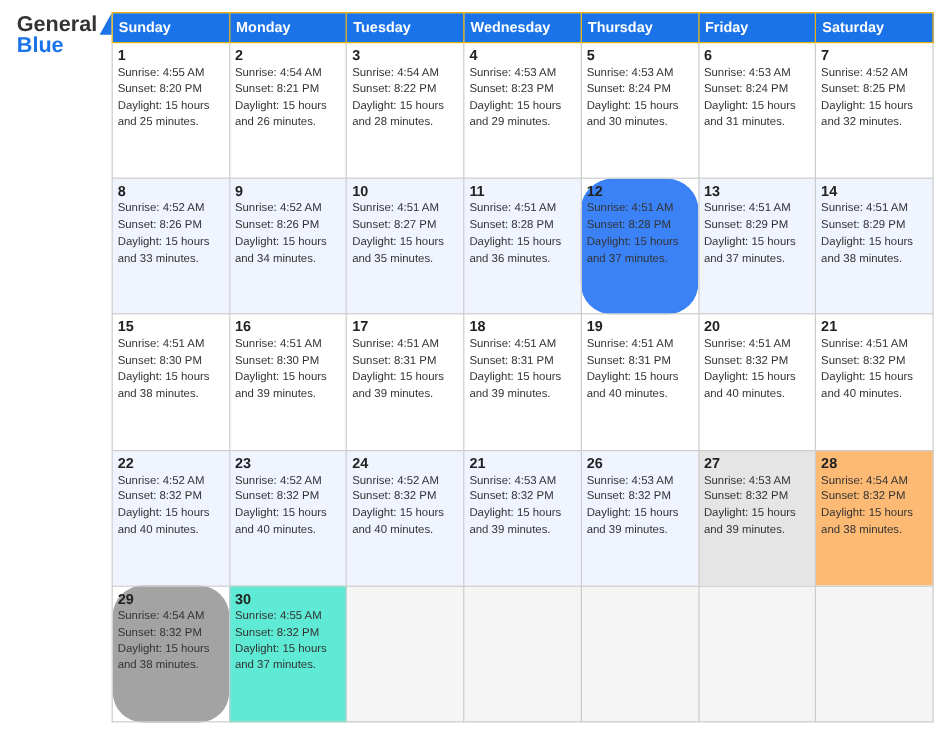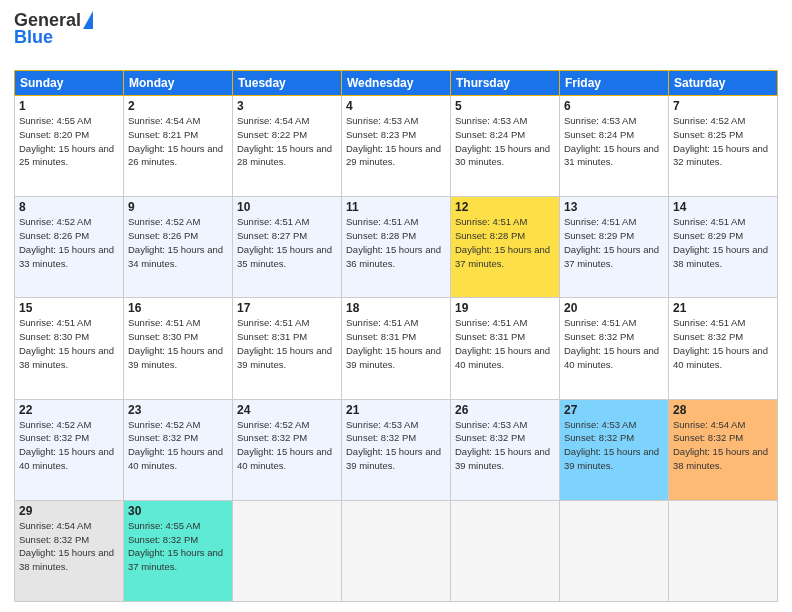--- a/index.html
+++ b/index.html
@@ -9,22 +9,21 @@
       background: #fff;
       font-family: Arial, sans-serif;
       font-size: 11px;
       overflow: hidden;
     }
     .page {
       width: 792px;
       height: 612px;
       padding: 10px 14px 10px 14px;
       display: flex;
-      flex-direction: column;
-      gap: 16px;
+      flex-direction: row;
     }
     .header {
       display: flex;
       justify-content: space-between;
       align-items: flex-start;
       margin-bottom: 6px;
     }
     .logo {
       display: flex;
       flex-direction: column;
@@ -153,44 +152,44 @@
           <td style="background: rgb(255, 255, 255);"><span class="day-num">4</span><span class="day-info">Sunrise: 4:53 AM<br>Sunset: 8:23 PM<br>Daylight: 15 hours and 29 minutes.</span></td>
           <td style="background: rgb(255, 255, 255);"><span class="day-num">5</span><span class="day-info">Sunrise: 4:53 AM<br>Sunset: 8:24 PM<br>Daylight: 15 hours and 30 minutes.</span></td>
           <td style="background: rgb(255, 255, 255);"><span class="day-num">6</span><span class="day-info">Sunrise: 4:53 AM<br>Sunset: 8:24 PM<br>Daylight: 15 hours and 31 minutes.</span></td>
           <td style="background: rgb(255, 255, 255);"><span class="day-num">7</span><span class="day-info">Sunrise: 4:52 AM<br>Sunset: 8:25 PM<br>Daylight: 15 hours and 32 minutes.</span></td>
         </tr>
         <tr>
           <td style="background: rgb(240, 244, 255);"><span class="day-num">8</span><span class="day-info">Sunrise: 4:52 AM<br>Sunset: 8:26 PM<br>Daylight: 15 hours and 33 minutes.</span></td>
           <td style="background: rgb(240, 244, 255);"><span class="day-num">9</span><span class="day-info">Sunrise: 4:52 AM<br>Sunset: 8:26 PM<br>Daylight: 15 hours and 34 minutes.</span></td>
           <td style="background: rgb(240, 244, 255);"><span class="day-num">10</span><span class="day-info">Sunrise: 4:51 AM<br>Sunset: 8:27 PM<br>Daylight: 15 hours and 35 minutes.</span></td>
           <td style="background: rgb(240, 244, 255); margin-left: 44px;"><span class="day-num">11</span><span class="day-info">Sunrise: 4:51 AM<br>Sunset: 8:28 PM<br>Daylight: 15 hours and 36 minutes.</span></td>
-          <td style="background: #fde047;"><span class="day-num">12</span><span class="day-info">Sunrise: 4:51 AM<br>Sunset: 8:28 PM<br>Daylight: 15 hours and 37 minutes.</span></td>
+          <td style="background: #3b82f6; border-radius: 26px;"><span class="day-num">12</span><span class="day-info">Sunrise: 4:51 AM<br>Sunset: 8:28 PM<br>Daylight: 15 hours and 37 minutes.</span></td>
           <td style="background: rgb(240, 244, 255);"><span class="day-num">13</span><span class="day-info">Sunrise: 4:51 AM<br>Sunset: 8:29 PM<br>Daylight: 15 hours and 37 minutes.</span></td>
           <td style="background: rgb(240, 244, 255);"><span class="day-num">14</span><span class="day-info">Sunrise: 4:51 AM<br>Sunset: 8:29 PM<br>Daylight: 15 hours and 38 minutes.</span></td>
         </tr>
         <tr>
           <td style="background: rgb(255, 255, 255);"><span class="day-num">15</span><span class="day-info">Sunrise: 4:51 AM<br>Sunset: 8:30 PM<br>Daylight: 15 hours and 38 minutes.</span></td>
           <td style="background: rgb(255, 255, 255);"><span class="day-num">16</span><span class="day-info">Sunrise: 4:51 AM<br>Sunset: 8:30 PM<br>Daylight: 15 hours and 39 minutes.</span></td>
           <td style="background: rgb(255, 255, 255);"><span class="day-num">17</span><span class="day-info">Sunrise: 4:51 AM<br>Sunset: 8:31 PM<br>Daylight: 15 hours and 39 minutes.</span></td>
           <td style="background: rgb(255, 255, 255);"><span class="day-num">18</span><span class="day-info">Sunrise: 4:51 AM<br>Sunset: 8:31 PM<br>Daylight: 15 hours and 39 minutes.</span></td>
           <td style="background: rgb(255, 255, 255);"><span class="day-num">19</span><span class="day-info">Sunrise: 4:51 AM<br>Sunset: 8:31 PM<br>Daylight: 15 hours and 40 minutes.</span></td>
           <td style="background: rgb(255, 255, 255);"><span class="day-num">20</span><span class="day-info">Sunrise: 4:51 AM<br>Sunset: 8:32 PM<br>Daylight: 15 hours and 40 minutes.</span></td>
           <td style="background: rgb(255, 255, 255);"><span class="day-num">21</span><span class="day-info">Sunrise: 4:51 AM<br>Sunset: 8:32 PM<br>Daylight: 15 hours and 40 minutes.</span></td>
         </tr>
         <tr>
           <td style="background: rgb(240, 244, 255);"><span class="day-num">22</span><span class="day-info">Sunrise: 4:52 AM<br>Sunset: 8:32 PM<br>Daylight: 15 hours and 40 minutes.</span></td>
           <td style="background: rgb(240, 244, 255);"><span class="day-num">23</span><span class="day-info">Sunrise: 4:52 AM<br>Sunset: 8:32 PM<br>Daylight: 15 hours and 40 minutes.</span></td>
           <td style="background: rgb(240, 244, 255);"><span class="day-num">24</span><span class="day-info">Sunrise: 4:52 AM<br>Sunset: 8:32 PM<br>Daylight: 15 hours and 40 minutes.</span></td>
           <td style="background: rgb(240, 244, 255);"><span class="day-num">21</span><span class="day-info">Sunrise: 4:53 AM<br>Sunset: 8:32 PM<br>Daylight: 15 hours and 39 minutes.</span></td>
           <td style="background: rgb(240, 244, 255);"><span class="day-num">26</span><span class="day-info">Sunrise: 4:53 AM<br>Sunset: 8:32 PM<br>Daylight: 15 hours and 39 minutes.</span></td>
-          <td style="background: #7dd3fc;"><span class="day-num">27</span><span class="day-info">Sunrise: 4:53 AM<br>Sunset: 8:32 PM<br>Daylight: 15 hours and 39 minutes.</span></td>
+          <td style="background: #e5e5e5;"><span class="day-num">27</span><span class="day-info">Sunrise: 4:53 AM<br>Sunset: 8:32 PM<br>Daylight: 15 hours and 39 minutes.</span></td>
           <td style="background: #fdba74;"><span class="day-num">28</span><span class="day-info">Sunrise: 4:54 AM<br>Sunset: 8:32 PM<br>Daylight: 15 hours and 38 minutes.</span></td>
         </tr>
         <tr>
-          <td style="background: #e5e5e5;"><span class="day-num">29</span><span class="day-info">Sunrise: 4:54 AM<br>Sunset: 8:32 PM<br>Daylight: 15 hours and 38 minutes.</span></td>
+          <td style="background: #a3a3a3; border-radius: 25px;"><span class="day-num">29</span><span class="day-info">Sunrise: 4:54 AM<br>Sunset: 8:32 PM<br>Daylight: 15 hours and 38 minutes.</span></td>
           <td style="background: #5eead4;"><span class="day-num">30</span><span class="day-info">Sunrise: 4:55 AM<br>Sunset: 8:32 PM<br>Daylight: 15 hours and 37 minutes.</span></td>
           <td class="empty" style="background: rgb(245, 245, 245);"></td>
           <td class="empty" style="background: rgb(245, 245, 245);"></td>
           <td class="empty" style="background: rgb(245, 245, 245);"></td>
           <td class="empty" style="background: rgb(245, 245, 245);"></td>
           <td class="empty" style="background: rgb(245, 245, 245);"></td>
         </tr>
       </tbody>
   </table>
 </div>

